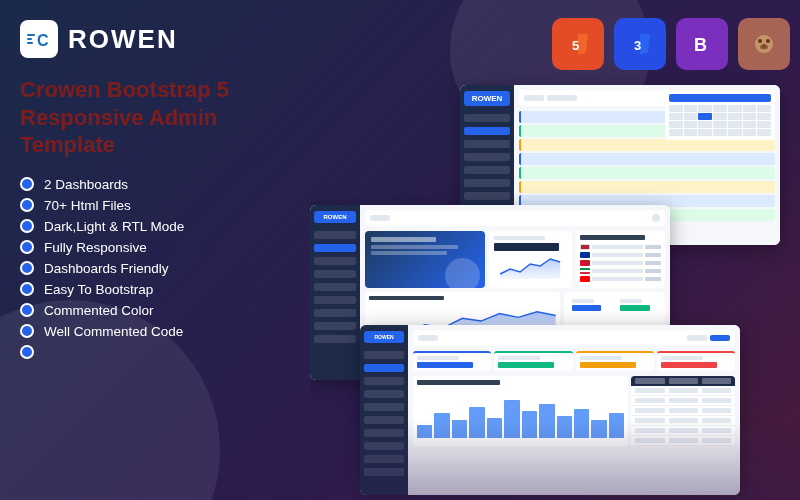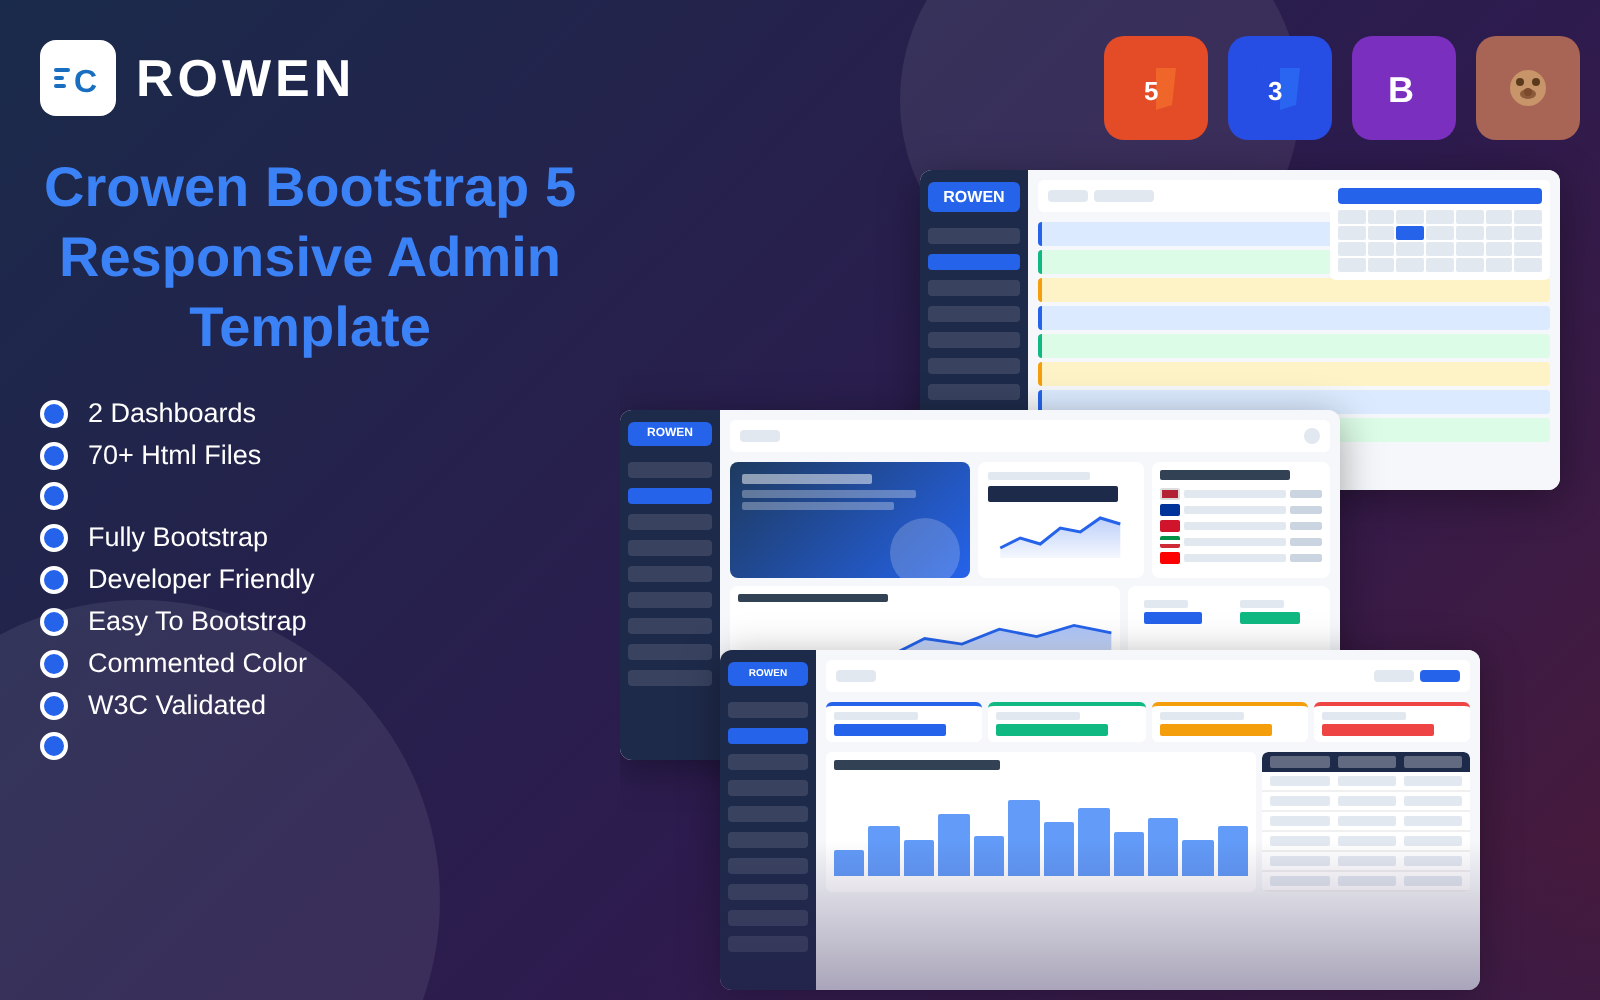--- a/index.html
+++ b/index.html
@@ -46,26 +46,25 @@
     .logo-text {
       color: #fff;
       font-size: 26px;
       font-weight: 800;
       letter-spacing: 2px;
       text-transform: uppercase;
     }
 
     
     .main-title {
-      color: #3b82f6;
-      font-size: 28px;
+      color: #7f1d1d;
+      font-size: 22px;
       font-weight: 800;
       line-height: 1.25;
       margin-bottom: 18px;
-      text-align: center;
     }
 
     
     .features-list {
       list-style: none;
       display: flex;
       flex-direction: column;
       gap: 6px;
     }
     .features-list li {
@@ -437,40 +436,41 @@
     <li>
       <span class="dot"></span>
       <span>2 Dashboards</span>
     </li>
     <li>
       <span class="dot"></span>
       <span>70+ Html Files</span>
     </li>
     <li>
       <span class="dot"></span>
-    </li>
-    <li>
-      <span class="dot"></span>
-      <span>Fully Bootstrap</span>
-    </li>
-    <li>
-      <span class="dot"></span>
-      <span>Developer Friendly</span>
+      <span>Dark,Light &amp; RTL  Mode</span>
+    </li>
+    <li>
+      <span class="dot"></span>
+      <span>Fully Responsive</span>
+    </li>
+    <li>
+      <span class="dot"></span>
+      <span>Dashboards Friendly</span>
     </li>
     <li>
       <span class="dot"></span>
       <span>Easy To Bootstrap</span>
     </li>
     <li>
       <span class="dot"></span>
       <span>Commented Color</span>
     </li>
     <li>
       <span class="dot"></span>
-      <span>W3C Validated</span>
+      <span>Well Commented Code</span>
     </li>
     <li>
       <span class="dot"></span>
     </li>
   </ul>
 </div>
 
 <div class="right-panel">
 
   <div class="tech-icons">

